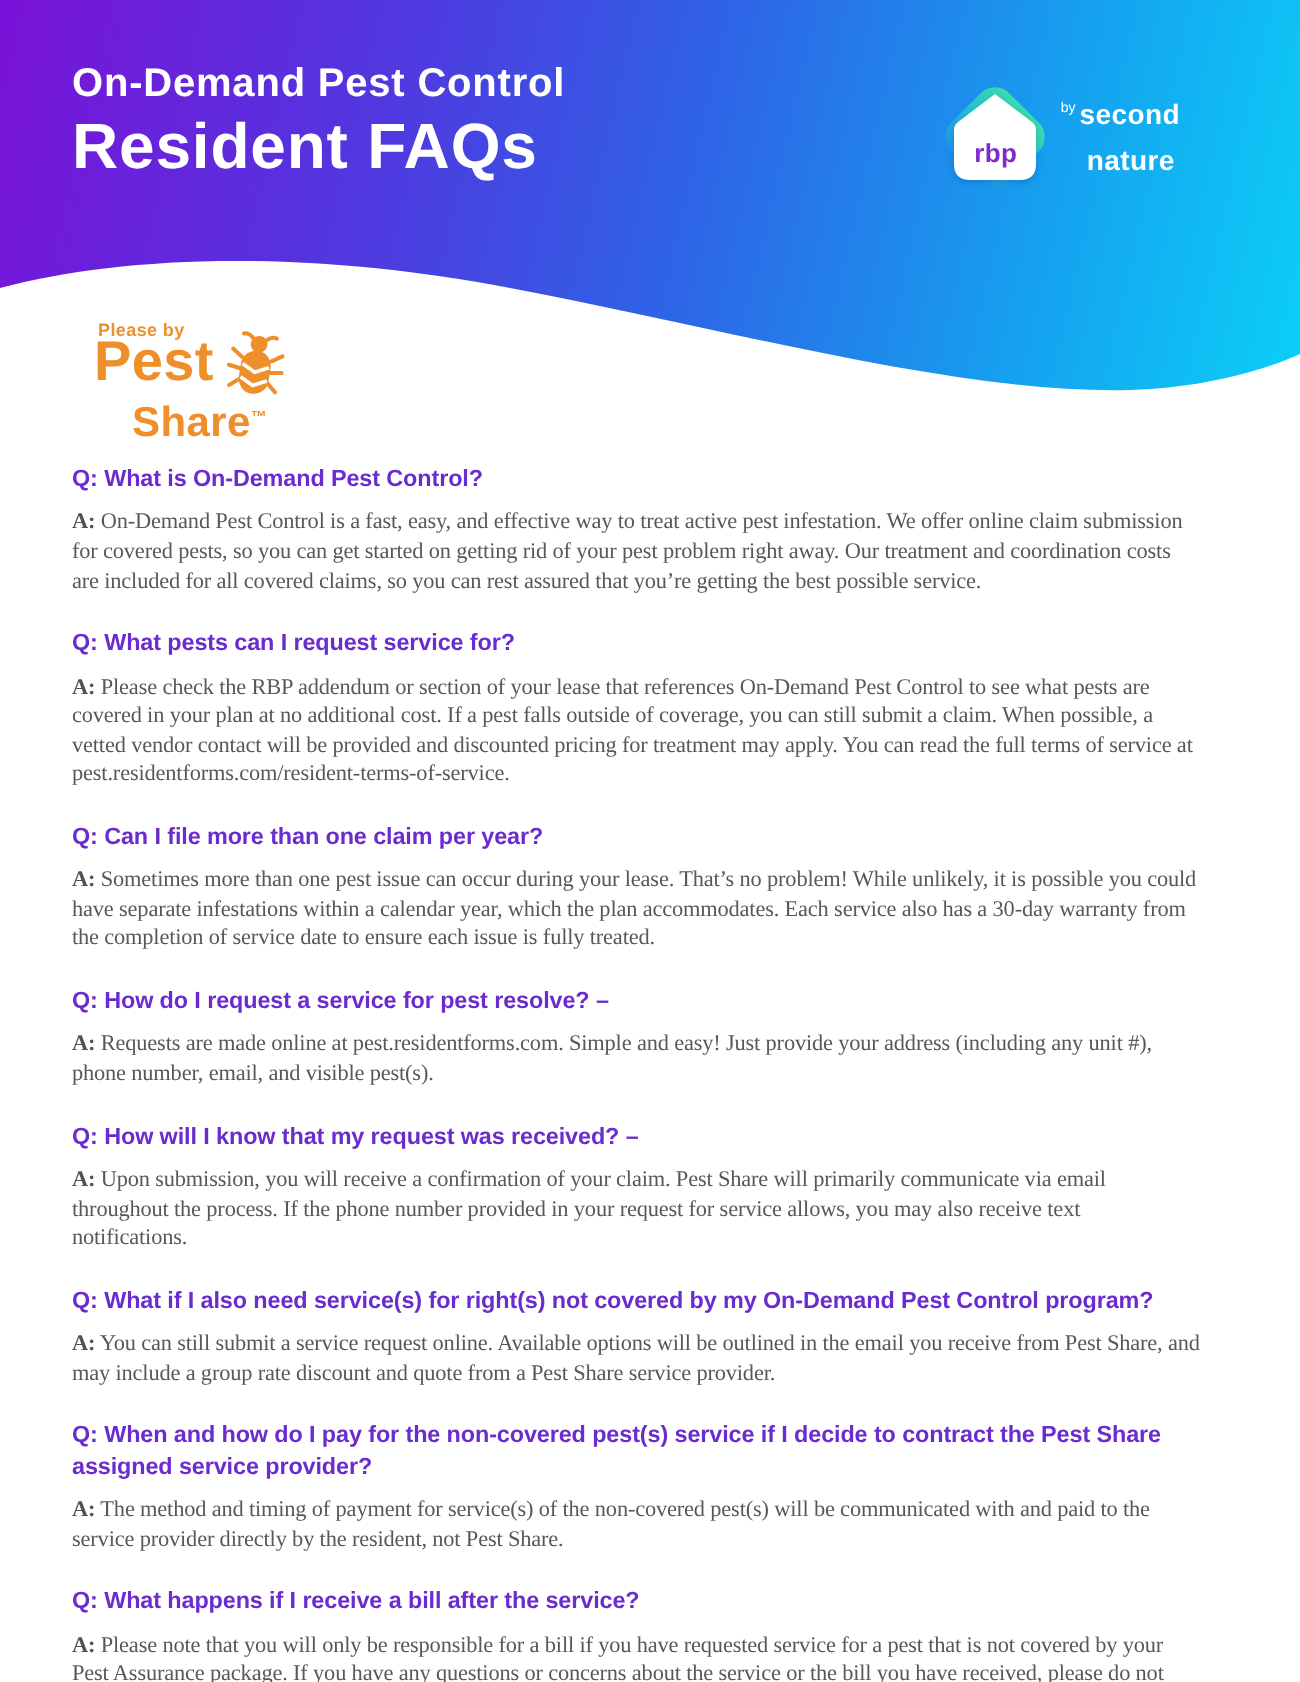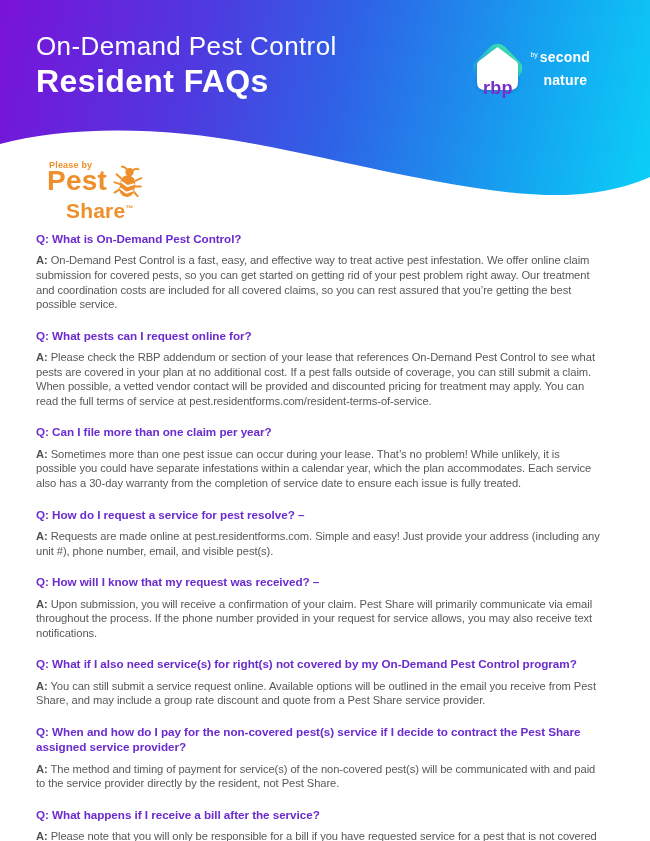--- a/index.html
+++ b/index.html
@@ -3,31 +3,31 @@
 <meta charset="utf-8">
 <style>
   html,body{margin:0;padding:0;background:#fff;}
   .page{position:relative;width:650px;height:841px;overflow:hidden;background:#fff;
         font-family:"Liberation Sans",sans-serif;}
 
   
   .header{position:relative;width:650px;height:200px;
     background:linear-gradient(103deg,#7a12d8 0%,#4f39df 30%,#2f62e6 52%,#169fef 78%,#0bd0f7 100%);}
   .titles{position:absolute;left:36px;top:31px;color:#ffffff;}
-  .titles h1{margin:0;font-size:26px;font-weight:400;letter-spacing:.4px;}
+  .titles h1{margin:0;font-size:20px;font-weight:700;letter-spacing:.4px;}
   .titles h2{margin:1px 0 0;font-size:32px;font-weight:800;letter-spacing:.4px;}
 
   .brand{position:absolute;right:60px;top:45px;display:flex;align-items:center;gap:9px;}
   .badge{position:relative;width:47px;height:47px;}
   .badge .diamond{position:absolute;left:3px;top:3px;width:41px;height:41px;border-radius:10px;
     transform:rotate(45deg);background:linear-gradient(180deg,#3bdcae 0%,#27c3cf 45%,#1f96ea 100%);}
   .badge svg{position:absolute;left:1px;top:1px;filter:drop-shadow(0 1px 1.5px rgba(0,0,40,.18));}
-  .badge .rbp{position:absolute;left:0;top:16px;width:47px;height:47px;display:flex;align-items:center;
+  .badge .rbp{position:absolute;left:0;top:4px;width:47px;height:47px;display:flex;align-items:center;
     justify-content:center;padding-top:7px;box-sizing:border-box;
-    color:#7b2cc9;font-size:18px;font-weight:700;letter-spacing:.2px;}
+    color:#7b2cc9;font-size:13px;font-weight:700;letter-spacing:.2px;}
   .sn{color:#fff;line-height:12px;font-weight:700;}
   .sn .row1{display:flex;align-items:flex-start;}
   .sn .by{font-size:7px;font-weight:400;margin:-2px 2px 0 0;}
   .sn .w1,.sn .w2{font-size:14px;letter-spacing:.2px;}
   .sn .w2{display:block;margin-left:13px;margin-top:11px;}
 
   .wave{position:absolute;left:0;bottom:0;width:650px;height:80px;display:block;}
 
   
   .powered{position:relative;z-index:2;margin:-40px 0 0 47px;width:170px;color:#ef8f2b;}
@@ -35,21 +35,21 @@
   .pb-row{display:flex;align-items:flex-start;}
   .pb-pest{font-size:28px;font-weight:800;letter-spacing:.2px;line-height:20px;}
   .pb-bug{margin:-6px 0 0 6px;transform:rotate(9deg);}
   .pb-share{font-size:21px;font-weight:800;letter-spacing:.2px;line-height:19px;margin-left:19px;}
   .pb-tm{font-size:8px;vertical-align:7px;font-weight:700;}
 
   
   .content{position:relative;padding:11px 34px 0 36px;max-width:582px;}
   .faq{margin:0 16px 16px 0;}
   .q{margin:0 0 7px 0;color:#6b2ccf;font-size:11.7px;font-weight:700;line-height:1.32;letter-spacing:-.05px;}
-  .a{margin:0;color:#58585a;font-size:11.2px;line-height:1.3;letter-spacing:-.08px;}
+  .a{margin:0;color:#58585a;font-size:11.2px;line-height:1.3;letter-spacing:-.08px;font-family:Liberation Serif, serif;}
   .a .ap{font-weight:700;color:#525254;}
 </style>
 </head>
 <body>
 
 <div class="page">
 
   <div class="header">
     <div class="titles">
       <h1>On-Demand Pest Control</h1>
@@ -105,21 +105,21 @@
   </div>
 
   <div class="content">
 
     <div class="faq">
       <p class="q"><span>Q:</span> <span>What is On-Demand Pest Control?</span></p>
       <p class="a"><span class="ap">A:</span> <span>On-Demand Pest Control is a fast, easy, and effective way to treat active pest infestation. We offer online claim submission for covered pests, so you can get started on getting rid of your pest problem right away. Our treatment and coordination costs are included for all covered claims, so you can rest assured that you’re getting the best possible service.</span></p>
     </div>
 
     <div class="faq">
-      <p class="q"><span>Q:</span> <span>What pests can I request online for?</span></p>
+      <p class="q"><span>Q:</span> <span>What pests can I request service for?</span></p>
       <p class="a"><span class="ap">A:</span> <span>Please check the RBP addendum or section of your lease that references On-Demand Pest Control to see what pests are covered in your plan at no additional cost. If a pest falls outside of coverage, you can still submit a claim. When possible, a vetted vendor contact will be provided and discounted pricing for treatment may apply. You can read the full terms of service at pest.residentforms.com/resident-terms-of-service.</span></p>
     </div>
 
     <div class="faq">
       <p class="q"><span>Q:</span> <span>Can I file more than one claim per year?</span></p>
       <p class="a"><span class="ap">A:</span> <span>Sometimes more than one pest issue can occur during your lease. That’s no problem! While unlikely, it is possible you could have separate infestations within a calendar year, which the plan accommodates. Each service also has a 30-day warranty from the completion of service date to ensure each issue is fully treated.</span></p>
     </div>
 
     <div class="faq">
       <p class="q"><span>Q:</span> <span>How do I request a service for pest resolve? –</span></p>

